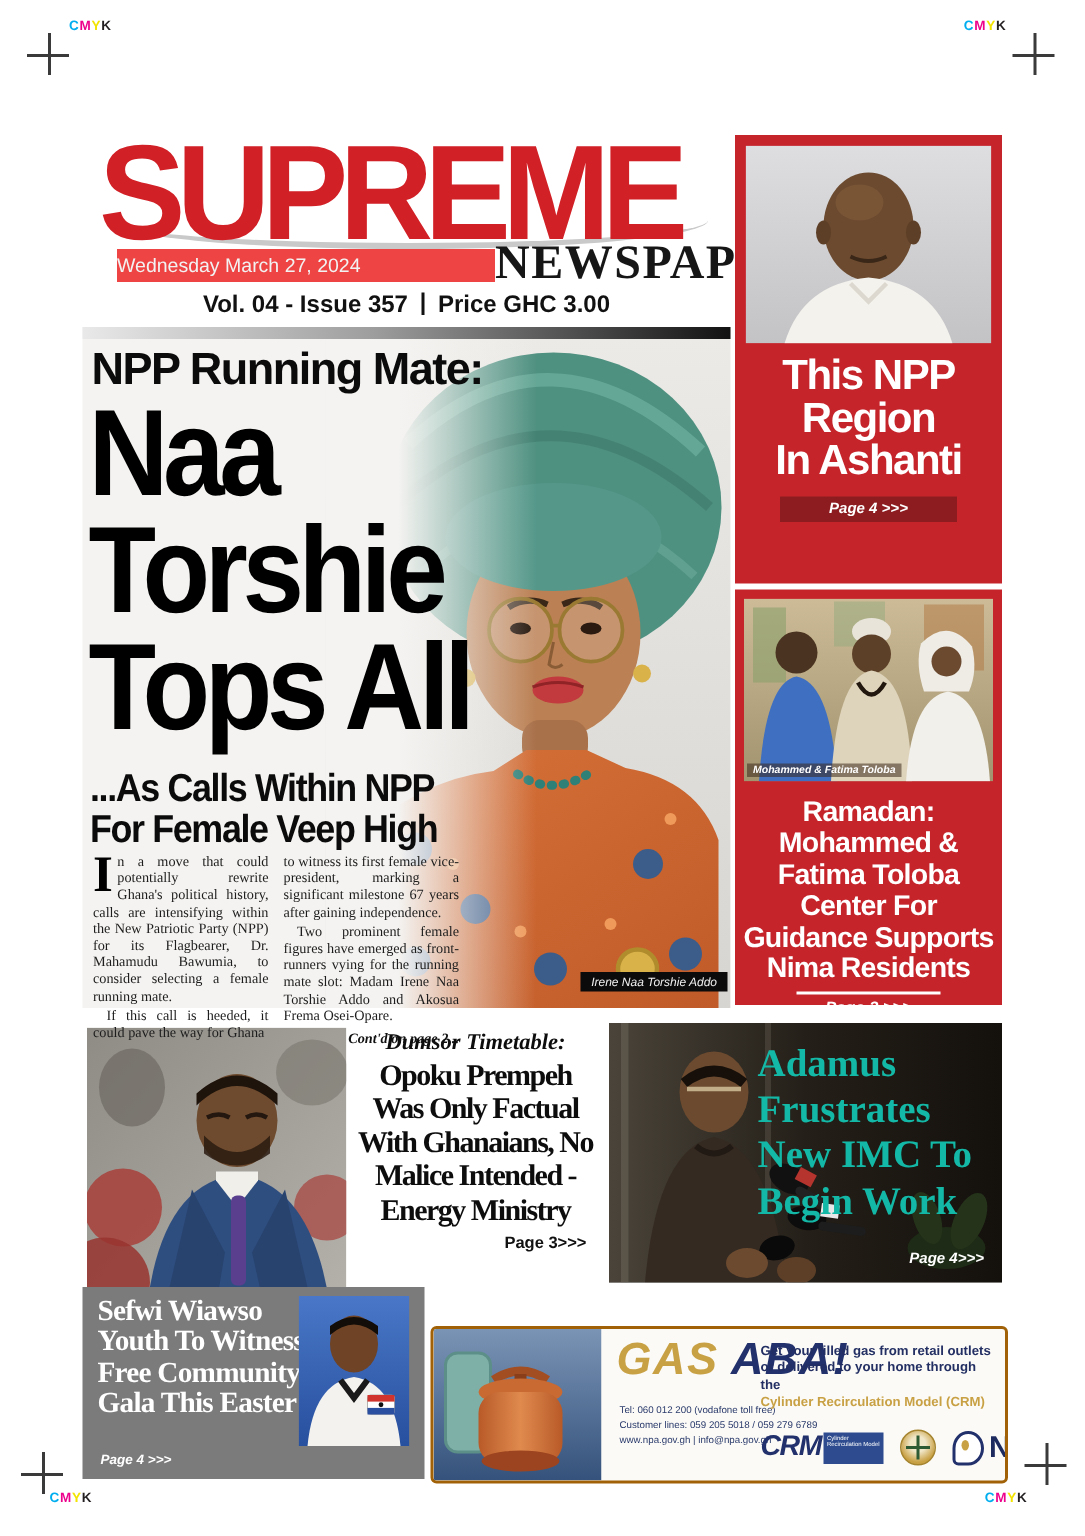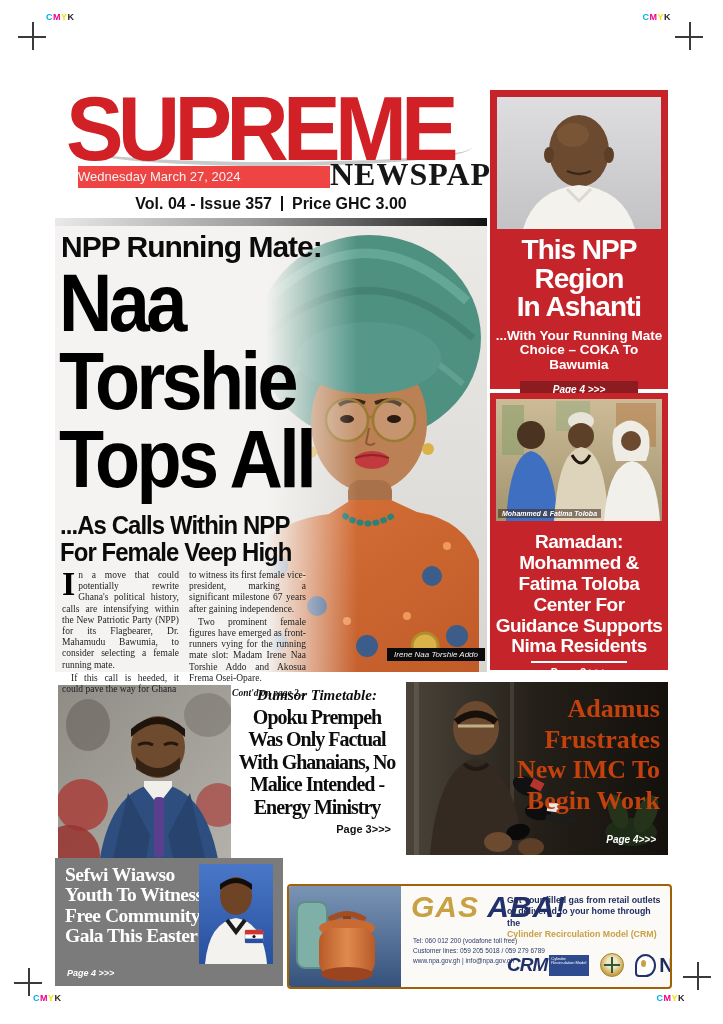--- a/index.html
+++ b/index.html
@@ -78,23 +78,23 @@
   .energy-text{position:absolute;left:182px;right:4px;top:5px;text-align:center;}
   .energy-kicker{font-family:"Liberation Serif",serif;font-style:italic;font-weight:bold;
                  font-size:15px;color:#0d0d0d;}
   .energy-headline{font-family:"Liberation Serif",serif;font-weight:bold;font-size:20px;
                    line-height:1.12;letter-spacing:-1px;color:#0d0d0d;margin-top:2px;}
   .energy-page{font-size:11px;font-weight:bold;text-align:right;margin-top:5px;padding-right:6px;}
 
   
   .adamus{position:absolute;left:406px;top:682px;width:262px;height:173px;background:#18140f;overflow:hidden;}
   .adamus svg{position:absolute;inset:0;width:100%;height:100%;}
-  .adamus-headline{position:absolute;right:8px;top:12px;width:155px;z-index:3;color:#c2410c;
+  .adamus-headline{position:absolute;right:8px;top:12px;width:155px;z-index:3;color:#14b8a6;
                    font-family:"Liberation Serif",serif;font-weight:bold;font-size:26px;
-                   line-height:1.18;text-align:right;}
+                   line-height:1.18;text-align:left;}
   .adamus-page{position:absolute;right:12px;bottom:10px;z-index:3;color:#fff;font-size:10px;
                font-weight:bold;font-style:italic;}
 
   
   .sefwi{position:absolute;left:55px;top:858px;width:228px;height:128px;background:#7b7b7b;}
   .sefwi-headline{position:absolute;left:10px;top:7px;width:138px;color:#fff;
                   font-family:"Liberation Serif",serif;font-weight:bold;font-size:19.5px;
                   line-height:1.05;letter-spacing:-0.5px;}
   .sefwi-page{position:absolute;left:12px;bottom:8px;color:#fff;font-size:9px;font-weight:bold;font-style:italic;}
   .sefwi-photo{position:absolute;right:10px;top:6px;width:74px;height:100px;overflow:hidden;}
@@ -238,24 +238,20 @@
         <path d="M70 74 Q82 80 94 74" stroke="#3a2717" stroke-width="2.5" fill="none"></path>
         <path d="M26 132 Q38 92 82 88 Q126 92 138 132 Z" fill="#f4f2ec"></path>
         <path d="M70 92 L82 104 L94 92" stroke="#dcd8cf" stroke-width="3" fill="none"></path>
       </svg>
     </div>
     <div class="box-headline">
       <div>This NPP</div>
       <div>Region</div>
       <div>In Ashanti</div>
     </div>
-    <div class="box-subhead">
-      <div>...With Your Running Mate</div>
-      <div>Choice – COKA To Bawumia</div>
-    </div>
     <div class="page-strip">Page 4 &gt;&gt;&gt;</div>
   </aside>
 
   <aside class="box ramadan">
     <div class="scene-photo">
       <svg viewBox="0 0 166 122">
         <defs>
             <linearGradient id="pg2" x1="0" y1="0" x2="0" y2="1">
           <stop offset="0" stop-color="#cdbb97"></stop>
               <stop offset="1" stop-color="#a2946f"></stop>

